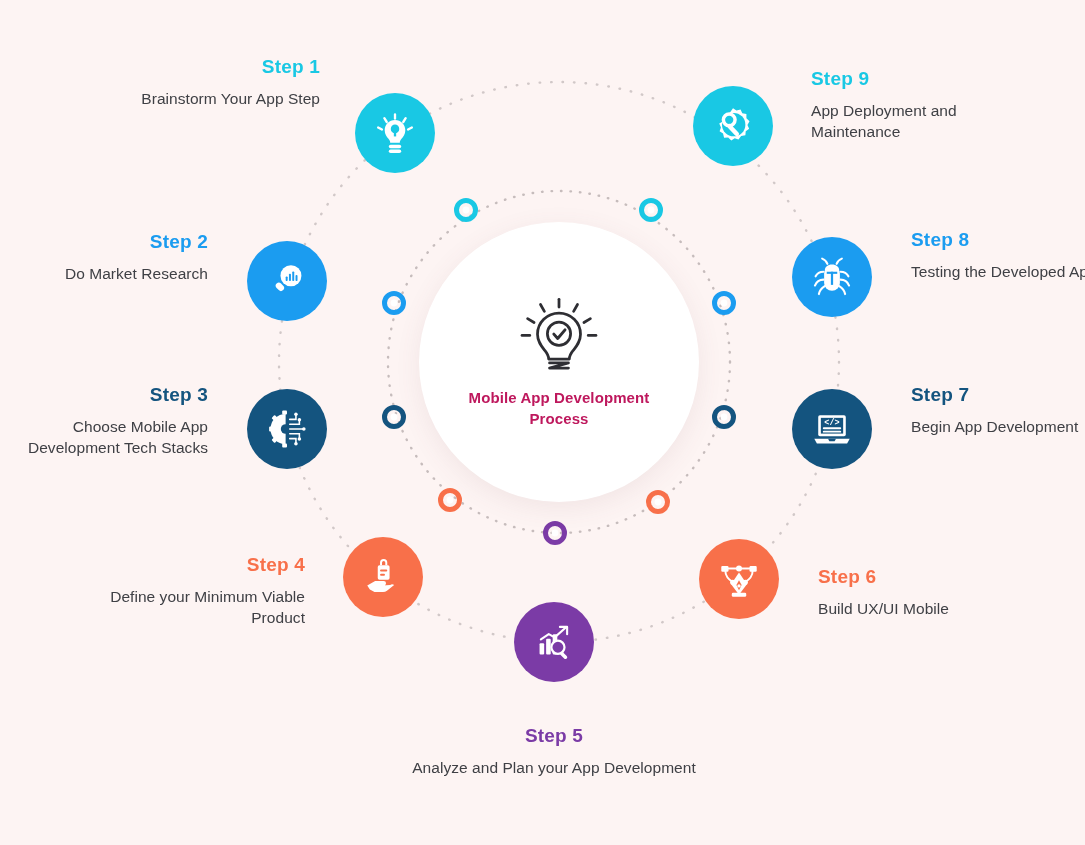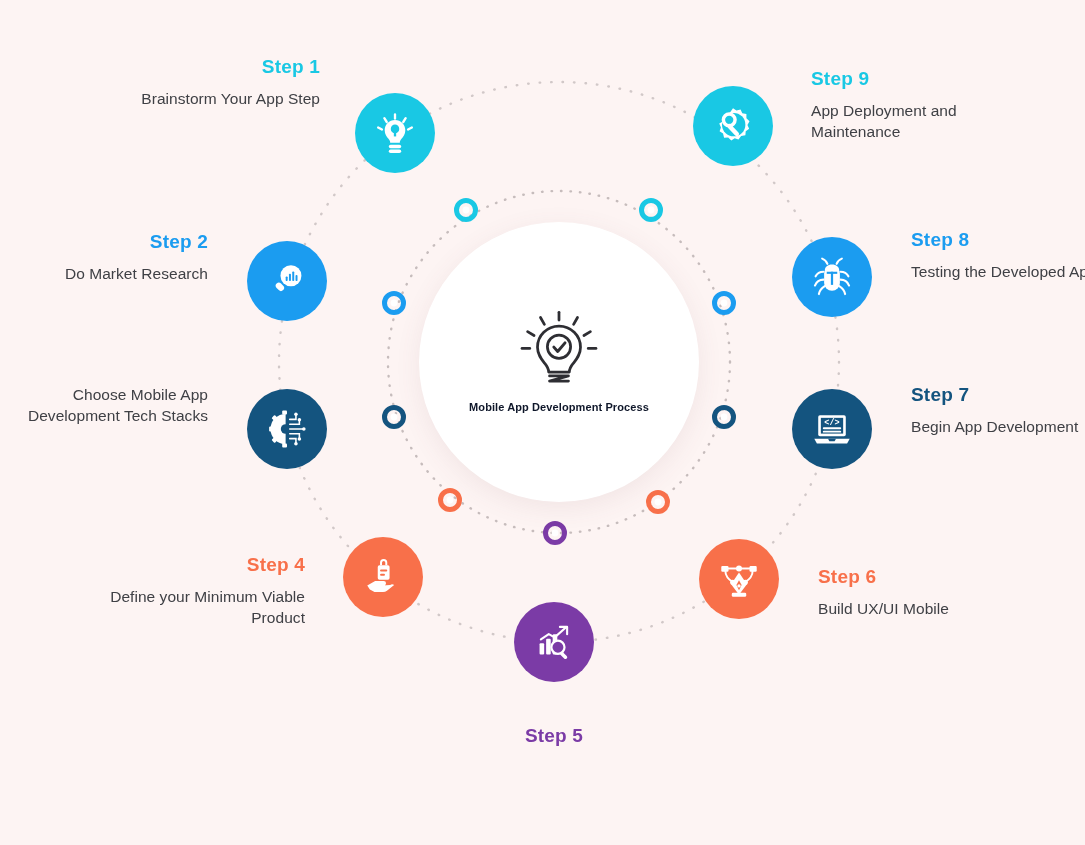--- a/index.html
+++ b/index.html
@@ -35,23 +35,23 @@
     border-radius: 50%;
     background: #ffffff;
     box-shadow: 0 6px 26px rgba(120, 80, 90, 0.09);
     display: flex;
     flex-direction: column;
     align-items: center;
     justify-content: center;
   }
   .hub-icon { width: 86px; height: 86px; margin-bottom: 6px; }
   .hub-title {
-    font-size: 11px;
+    font-size: 15px;
     font-weight: bold;
-    color: #0f172a;
+    color: #be185d;
     text-align: center;
     line-height: 1.42;
     letter-spacing: .1px;
     max-width: 220px;
   }
 
   
   .node {
     position: absolute;
     border-radius: 50%;
@@ -222,20 +222,21 @@
       <g fill="#ffffff">
         <circle cx="45" cy="10.5" r="2.6"></circle>
         <circle cx="50" cy="18.5" r="2.6"></circle>
         <circle cx="56.5" cy="32" r="2.6"></circle>
         <circle cx="50" cy="46.5" r="2.6"></circle>
         <circle cx="45" cy="53.5" r="2.6"></circle>
       </g>
     </svg>
   </div>
   <div class="stext ta-right" style="left:5px; top:384px; width:203px;">
+    <div class="num" style="color:#14547f;">Step 3</div>
     <div class="desc">Choose Mobile App Development Tech Stacks</div>
   </div>
 
   <div class="node" style="left:343px; top:537px; width:80px; height:80px; background:#f8704a;">
     <svg width="42" height="42" viewBox="0 0 64 64">
       <rect x="24" y="14" width="18" height="22" rx="2.6" fill="#ffffff"></rect>
       <path d="M29 14 V10 a4 4 0 0 1 8 0 v4" fill="none" stroke="#ffffff" stroke-width="3"></path>
       <rect x="27.5" y="20.5" width="11" height="3" rx="1.5" fill="#f8704a"></rect>
       <rect x="27.5" y="27" width="7.5" height="3" rx="1.5" fill="#f8704a"></rect>
       <path d="M8 45 L20 38 L33 38 a3.6 3.6 0 0 1 0 7.2 H25
@@ -255,20 +256,21 @@
         <rect x="30" y="20" width="7" height="31" rx="1.6"></rect>
       </g>
       <path d="M12 28 L24 20 L33 25 L50 10" fill="none" stroke="#ffffff" stroke-width="3.2" stroke-linecap="round" stroke-linejoin="round"></path>
       <path d="M41 9 H52 V20" fill="none" stroke="#ffffff" stroke-width="3.2" stroke-linecap="round" stroke-linejoin="round"></path>
       <circle cx="38" cy="40" r="10" fill="#7b3ba6" stroke="#ffffff" stroke-width="3.4"></circle>
       <rect x="44" y="46" width="5.5" height="13" rx="2.7" fill="#ffffff" transform="rotate(-45 46.7 52.5)"></rect>
     </svg>
   </div>
   <div class="stext ta-center" style="left:404px; top:710px; width:300px;margin-top:15px;">
     <div class="num" style="color:#7b3ba6;">Step 5</div>
+    <div class="desc">Analyze and Plan your App Development</div>
   </div>
 
   <div class="node" style="left:699px; top:539px; width:80px; height:80px; background:#f8704a;">
     <svg width="42" height="42" viewBox="0 0 64 64">
       <g fill="none" stroke="#ffffff" stroke-width="3">
         <path d="M11 17 C11 32 20 34 27 40"></path>
         <path d="M53 17 C53 32 44 34 37 40"></path>
       </g>
       <g fill="#ffffff">
         <rect x="5" y="12" width="11" height="9" rx="1.8"></rect>

